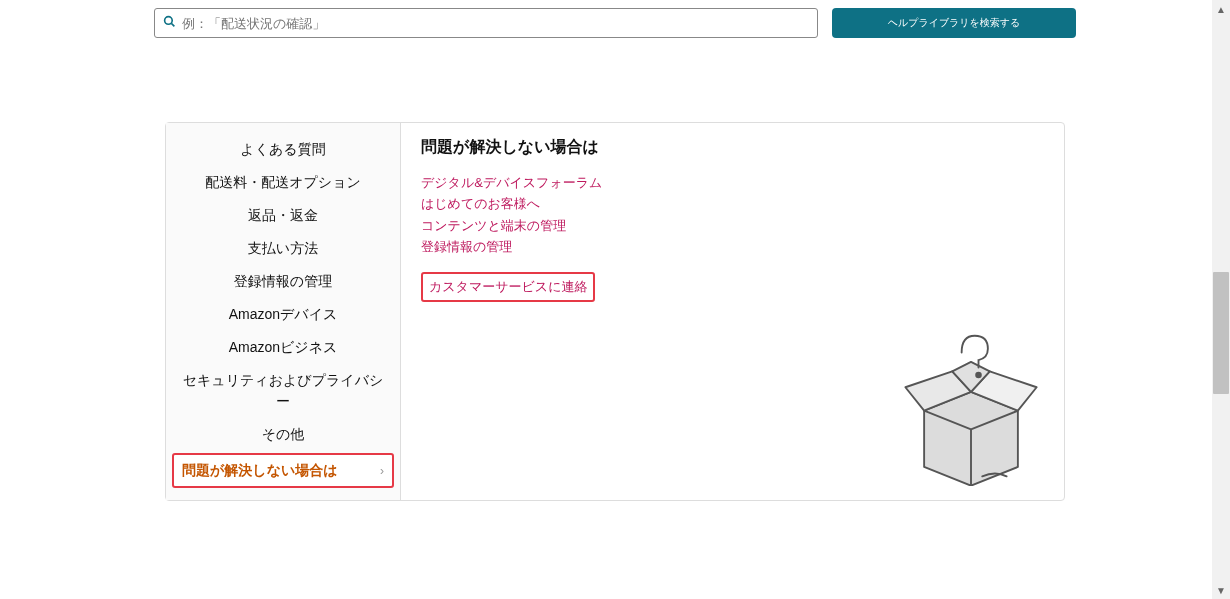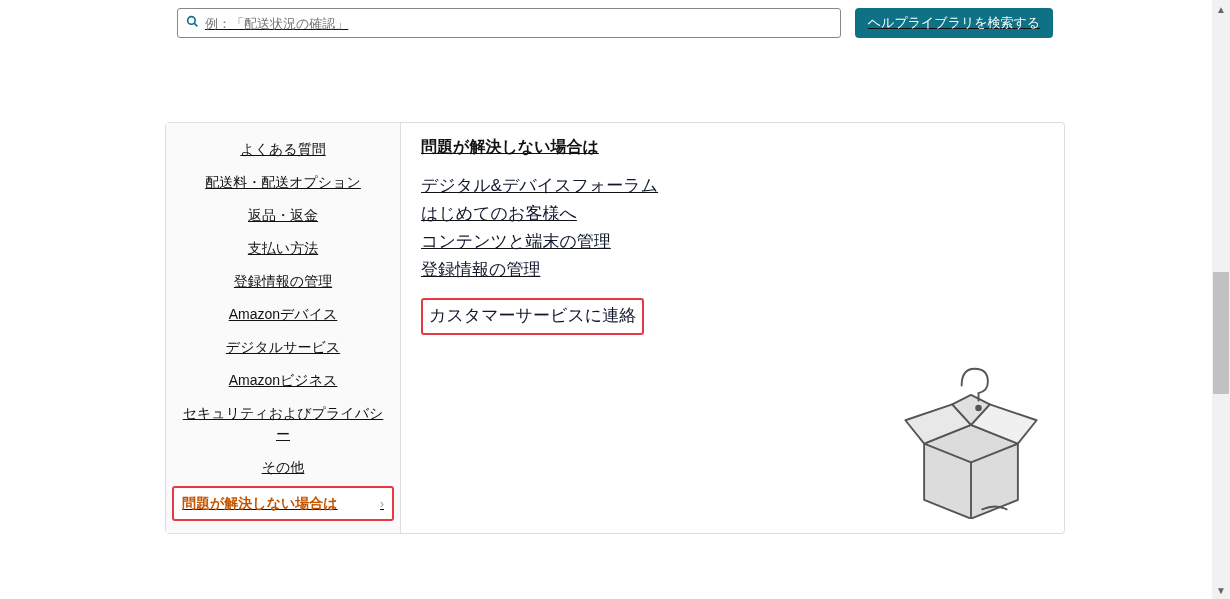--- a/index.html
+++ b/index.html
@@ -8,21 +8,20 @@
       font-size: 13px;
       color: #111;
       background: #fff;
       overflow-x: hidden;
     }
     .page-wrap {
       width: 1212px;
       margin: 0 auto;
       position: relative;
       padding-right: 0px;
-      text-decoration: underline;
     }
     .scrollbar-track {
       position: fixed;
       right: 0;
       top: 0;
       width: 18px;
       height: 100%;
       background: #f1f1f1;
     }
     .scrollbar-up, .scrollbar-down {
@@ -64,23 +63,23 @@
     }
     .search-box .icon{
       color:#0f7184;font-weight:bold;margin-right:6px;font-size:14px;
     }
     .search-box input{
       border:none;outline:none;flex:1;font-size:13px;color:#111;
       background:transparent;
     }
     .search-box input::placeholder{color:#767676;}
     .search-button{
-      width:198px;height:30px;
+      width:244px;height:30px;
       background:#0e7185;color:#fff;border:none;border-radius:4px;
-      font-size:13px;cursor:pointer;
+      font-size:10px;cursor:pointer;
     }
     .card{
       width:900px;
       margin: 84px auto 0 auto;
       border:1px solid #ddd;
       border-radius:4px;
       display:flex;
       background:#fff;
       min-height:356px;
     }
@@ -117,23 +116,23 @@
       position:relative;
     }
     .main-title{
       font-size:16px;
       font-weight:bold;
       color:#111;
       margin-bottom:14px;
     }
     .link-list a{
       display:block;
-      color:#0f172a;
+      color:#be185d;
       text-decoration:none;
-      font-size:17px;
+      font-size:13px;
       line-height:1.65;
     }
     .link-box{
       display:inline-block;
       border:2px solid #e63946;
       border-radius:3px;
       padding:2px 6px 3px 6px;
       margin-top:14px;
     }
     .box-illustration{
@@ -161,21 +160,20 @@
   </div>
 
   <div class="card">
     <div class="sidebar">
       <div class="sidebar-item">よくある質問</div>
       <div class="sidebar-item">配送料・配送オプション</div>
       <div class="sidebar-item">返品・返金</div>
       <div class="sidebar-item">支払い方法</div>
       <div class="sidebar-item">登録情報の管理</div>
       <div class="sidebar-item">Amazonデバイス</div>
-      <div class="sidebar-item">デジタルサービス</div>
       <div class="sidebar-item">Amazonビジネス</div>
       <div class="sidebar-item">セキュリティおよびプライバシー</div>
       <div class="sidebar-item">その他</div>
       <div class="sidebar-item active">
         <span>問題が解決しない場合は</span>
         <span class="chev">›</span>
       </div>
     </div>
     <div class="main">
       <div class="main-title">問題が解決しない場合は</div>

